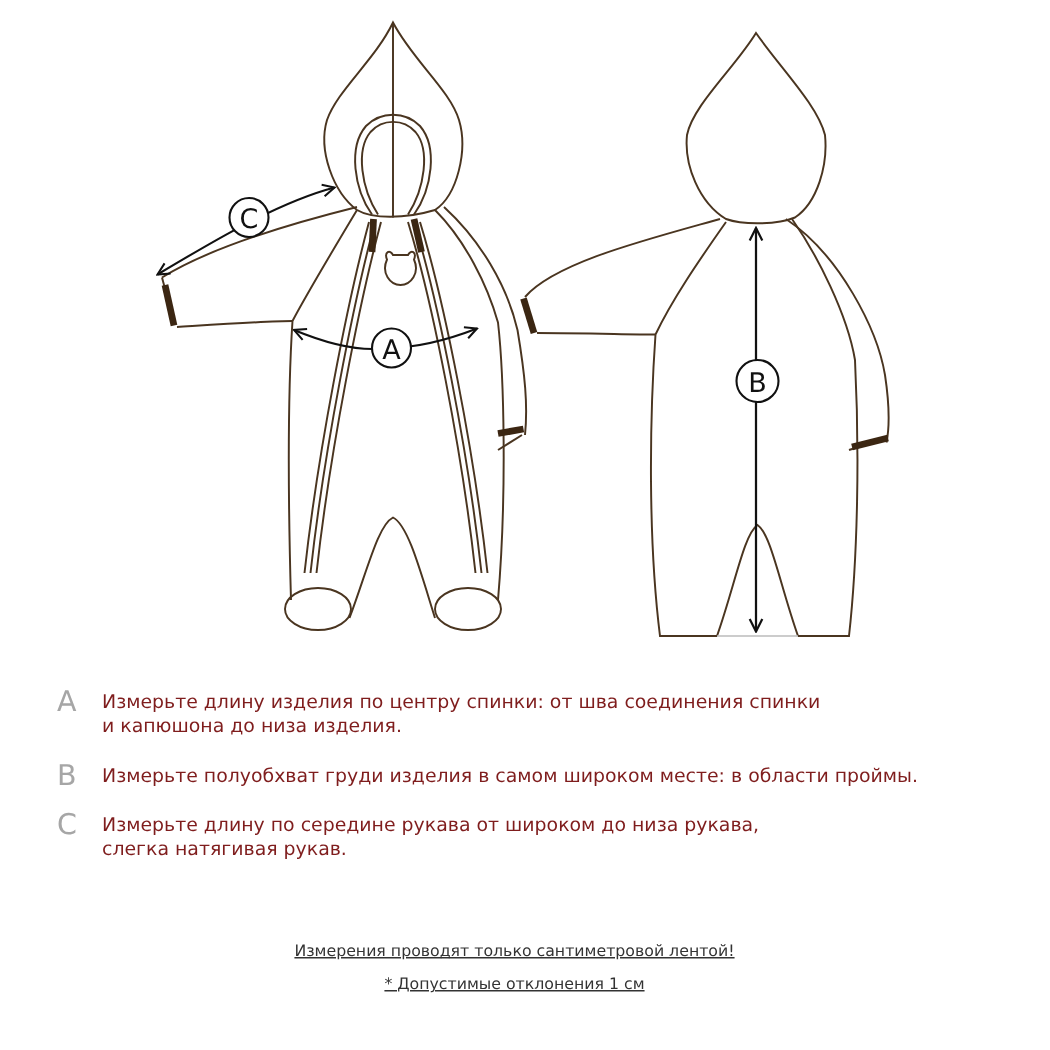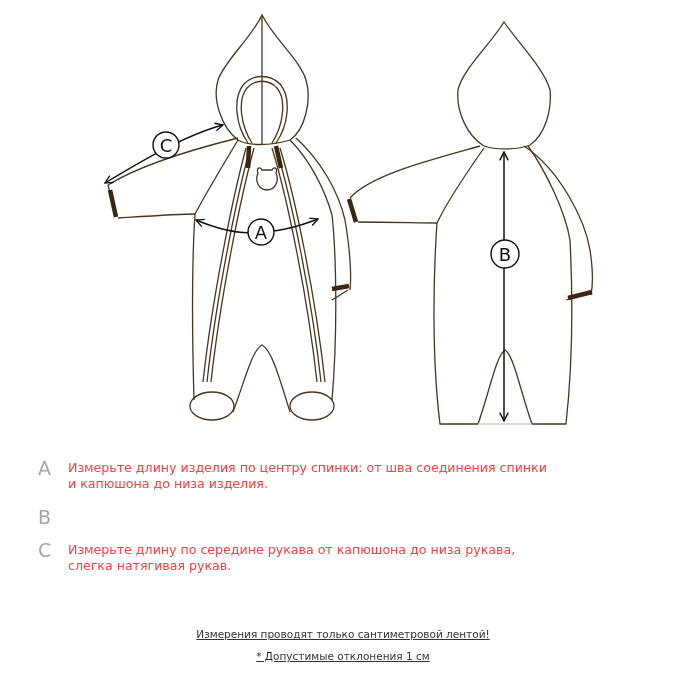--- a/index.html
+++ b/index.html
@@ -2,21 +2,21 @@
 <html><head>
 <meta charset="utf-8">
 <style>
   html, body { margin: 0; padding: 0; background: #ffffff; }
   body { width: 700px; height: 700px; position: relative; overflow: hidden;
          font-family: "DejaVu Sans", sans-serif; color: #333333; }
   .figure { position: absolute; left: 0; top: 0; width: 700px; height: 440px; }
   .figure svg { display: block; }
   .instr { position: absolute; left: 38px; width: 640px; }
   .instr .letter { position: absolute; left: 0; top: -3px; font-size: 19px; color: #a6a6a6; font-weight: normal; }
-  .instr .text { position: absolute; left: 30px; font-size: 12.6px; line-height: 16px; color: #ef4444; white-space: pre-line; }
+  .instr .text { position: absolute; left: 30px; font-size: 12.6px; line-height: 16px; color: #7f1d1d; white-space: pre-line; }
   .note { position: absolute; left: 0; width: 686px; text-align: center; font-size: 10.5px; color: #333333; text-decoration: underline; }
 </style>
 </head>
 <body>
 
 <div class="figure">
 <svg width="700" height="440" viewBox="0 0 700 440" xmlns="http://www.w3.org/2000/svg">
   <defs>
     <marker id="arr" viewBox="0 0 10 10" refX="9" refY="5" markerWidth="7" markerHeight="7" orient="auto-start-reverse">
       <path d="M1,1 L9,5 L1,9" fill="none" stroke="#111" stroke-width="1.4"></path>
@@ -105,21 +105,22 @@
 </svg>
 </div>
 
 <div class="instr" style="top:460px;height:36px;">
   <span class="letter">A</span>
   <span class="text">Измерьте длину изделия по центру спинки: от шва соединения спинки
 и капюшона до низа изделия.</span>
 </div>
 <div class="instr" style="top:509px;height:20px;">
   <span class="letter">B</span>
+  <span class="text">Измерьте полуобхват груди изделия в самом широком месте: в области проймы.</span>
 </div>
 <div class="instr" style="top:542px;height:36px;">
   <span class="letter">C</span>
-  <span class="text">Измерьте длину по середине рукава от капюшона до низа рукава,
+  <span class="text">Измерьте длину по середине рукава от широком до низа рукава,
 слегка натягивая рукав.</span>
 </div>
 
 <div class="note" style="top:628px;">Измерения проводят только сантиметровой лентой!</div>
 <div class="note" style="top:650px;">* Допустимые отклонения 1 см</div>
 
 </body></html>

